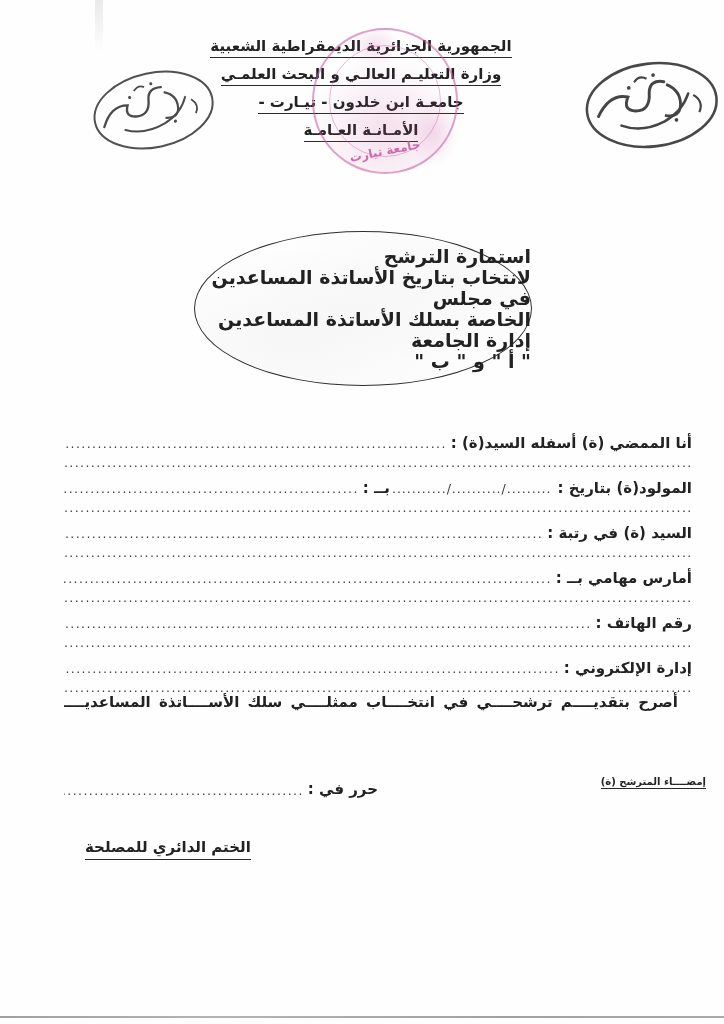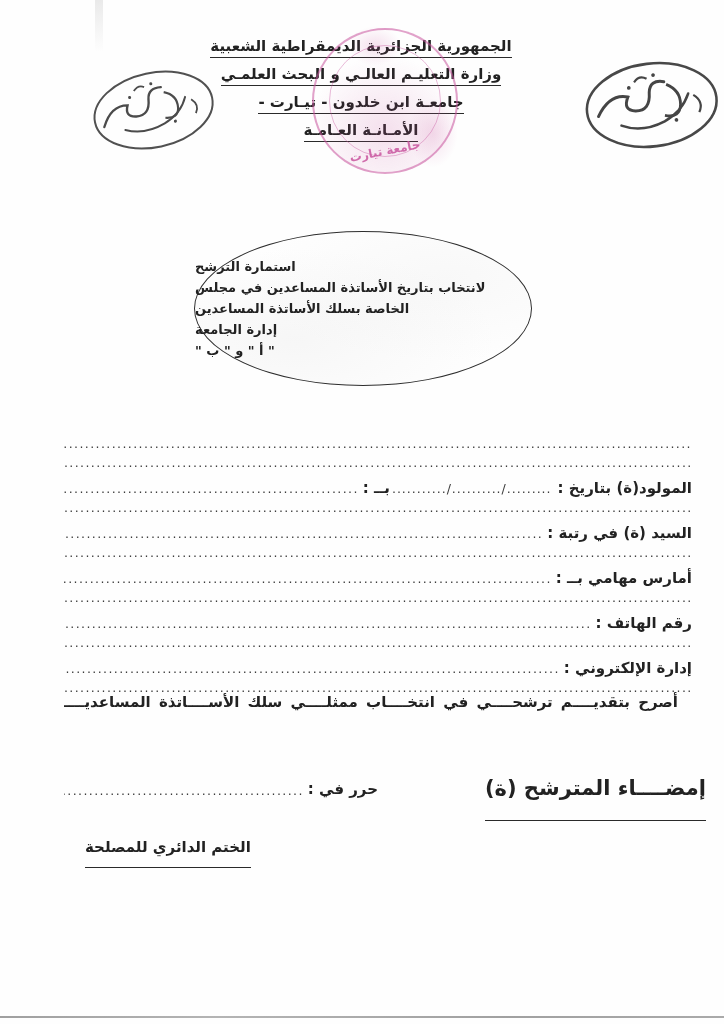--- a/index.html
+++ b/index.html
@@ -41,21 +41,21 @@
   }
   .stamp-blot1{position:absolute;left:36px;top:-2px;width:54px;height:40px;border-radius:50%;
     background:radial-gradient(var(--stamp-wash),transparent 70%);}
   .stamp-blot2{position:absolute;left:96px;top:70px;width:50px;height:70px;border-radius:50%;
     background:radial-gradient(var(--stamp-wash),transparent 70%);}
   
   .title-oval{
     position:absolute;left:194px;top:231px;width:336px;height:153px;
     border:1.4px solid #2e2e2e;border-radius:50%;
     display:flex;flex-direction:column;justify-content:center;
-    direction:rtl;text-align:left;font-weight:bold;font-size:13px;line-height:21px;
+    direction:rtl;text-align:right;font-weight:bold;font-size:19px;line-height:21px;
     background:
       radial-gradient(ellipse at 30% 70%, rgba(180,180,180,0.10), transparent 60%),
       radial-gradient(ellipse at 75% 30%, rgba(180,180,180,0.08), transparent 55%);
   }
   
   .form{position:absolute;left:64px;top:430px;width:628px;direction:rtl;}
   .field{height:45px;}
   .fline1{
     display:flex;align-items:flex-end;direction:rtl;white-space:nowrap;overflow:hidden;
     font-weight:bold;font-size:15px;line-height:22px;height:24px;
@@ -74,34 +74,34 @@
   .declaration{
     position:absolute;left:64px;top:690px;width:630px;direction:rtl;
     font-weight:bold;font-size:15px;line-height:24px;
   }
   .decl-l1{text-indent:16px;white-space:nowrap;overflow:hidden;
     word-spacing:3px;margin-bottom:15px;}
   .decl-l2{word-spacing:2px;}
   
   .sig-candidate{
     position:absolute;right:18px;top:776px;direction:rtl;
-    font-weight:bold;font-size:21px;
-    border-bottom:1.6px solid #2a2a2a;padding-bottom:20px;
+    font-weight:bold;font-size:10px;
+    border-bottom:1.6px solid #2a2a2a;padding-bottom:1px;
   }
   .sig-date{
     position:absolute;left:64px;top:778px;width:314px;direction:rtl;
     display:flex;align-items:flex-end;white-space:nowrap;overflow:hidden;
     font-weight:bold;font-size:15px;line-height:22px;
   }
   .sig-date .dotfill{line-height:19px;}
   
   .footer-stamp-label{
     position:absolute;left:85px;top:838px;direction:rtl;
     font-weight:bold;font-size:15px;
-    border-bottom:1.7px solid #2a2a2a;padding-bottom:11px;
+    border-bottom:1.7px solid #2a2a2a;padding-bottom:3px;
   }
   
   .scan-bottom-line{
     position:absolute;left:0;top:1016px;width:724px;height:2px;
     background:linear-gradient(90deg,#8f8f8f,#a7a7a7 30%,#909090 70%,#9b9b9b);
     opacity:.85;
   }
   .scan-smudge{
     position:absolute;left:95px;top:0;width:8px;height:52px;
     background:linear-gradient(#d9d9d9,transparent);opacity:.55;
@@ -163,20 +163,21 @@
     <div>لانتخاب بتاريخ الأساتذة المساعدين في مجلس</div>
     <div>الخاصة بسلك الأساتذة المساعدين</div>
     <div>إدارة الجامعة</div>
     <div>" أ " و " ب "</div>
   </div>
 
   <div class="form">
 
     <div class="field">
       <div class="fline1">
+        <span class="flabel">أنا الممضي (ة) أسفله السيد(ة) :</span>
         <span class="dotfill">................................................................................................................................................................................................................................................................</span>
       </div>
       <div class="dotrow">................................................................................................................................................................................................................................................................</div>
     </div>
 
     <div class="field">
       <div class="fline1">
         <span class="flabel">المولود(ة) بتاريخ :</span>
         <span class="datedots">........./........../...........</span>
         <span class="flabel">بــ :</span>

